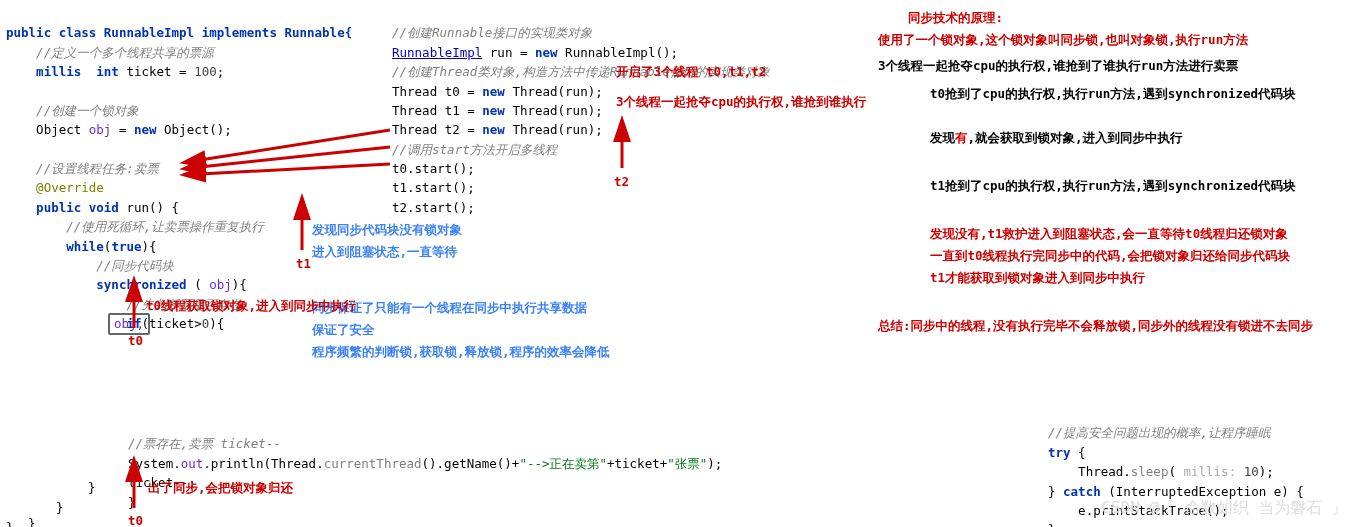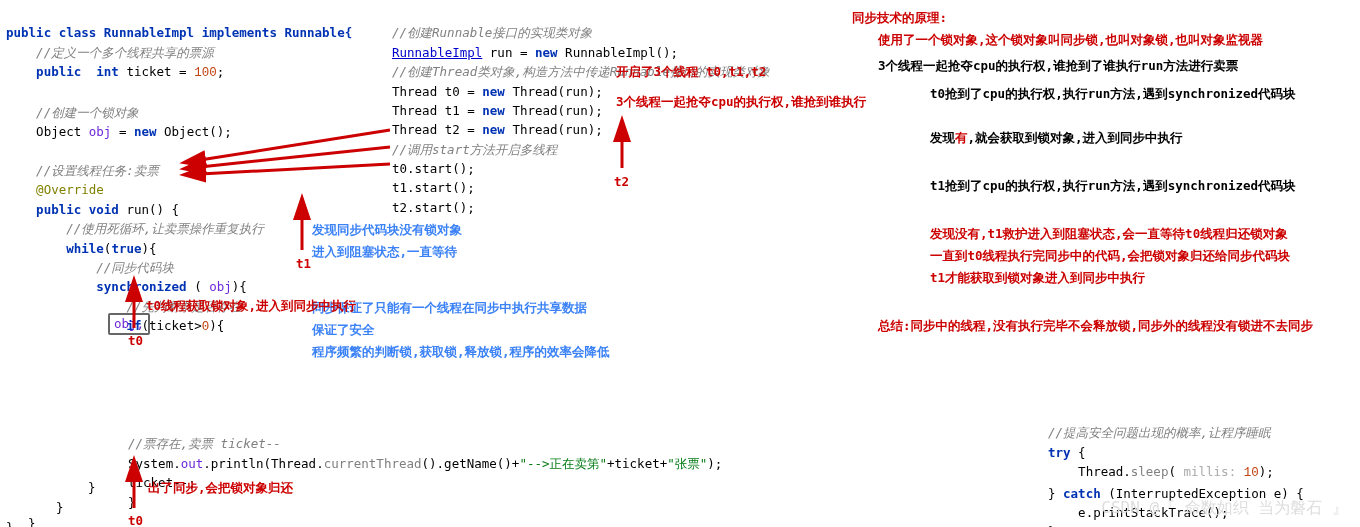--- a/index.html
+++ b/index.html
@@ -6,37 +6,37 @@
   .page{position:relative;width:1360px;height:527px;overflow:hidden;}
   .code{position:absolute;white-space:pre;}
   .kw{color:#0033b3;font-weight:bold;margin-top:20px;}
   .cmt-gray{color:#808080;font-style:italic;}
   .cmt-gray-i{color:#808080;}
   .gr-note{color:#3b82f6;font-weight:bold;}
   .red{color:#cc0000;font-weight:bold;}
   .blk{color:#000;}
   .str{color:#067d17;}
   .link{color:#0000cc;text-decoration:underline;}
-  .num{color:#c2410c;font-family:Liberation Mono, monospace;}
+  .num{color:#404040;}
   .id{color:#6d28d9;}
   .ov{color:#808000;}
   .hint{color:#aaaaaa;}
   svg.arrow{position:absolute;overflow:visible;}
   .watermark{position:absolute;right:12px;bottom:6px;color:#ddd;font-size:16px;}
   .bbox{position:absolute;border:2px solid #666;border-radius:2px;}
 </style>
 </head>
 <body>
 
 <div class="page">
 
   <div class="code" style="left:6px;top:4px;">
 <span class="kw">public class RunnableImpl implements Runnable{</span>
     <span class="cmt-gray">//定义一个多个线程共享的票源</span>
-    <span class="blk"><span class="kw">public  int</span> ticket = <span class="num">100</span>;</span>
+    <span class="blk"><span class="kw">millis  int</span> ticket = <span class="num">100</span>;</span>
 
     <span class="cmt-gray">//创建一个锁对象</span>
     <span class="blk">Object <span class="id">obj</span> = <span class="kw">new</span> Object();</span>
 
     <span class="cmt-gray">//设置线程任务:卖票</span>
     <span class="ov">@Override</span>
     <span class="blk"><span class="kw">public void</span> run() {</span>
         <span class="cmt-gray">//使用死循环,让卖票操作重复执行</span>
         <span class="blk"><span class="kw">while</span>(<span class="kw">true</span>){</span>
             <span class="cmt-gray">//同步代码块</span>
@@ -109,22 +109,22 @@
   <svg class="arrow" style="left:292px;top:208px;width:20px;height:44px;">
     <line x1="10" y1="42" x2="10" y2="6" stroke="#cc0000" stroke-width="3" marker-end="url(#ah1)"></line>
   </svg>
   <svg class="arrow" style="left:124px;top:290px;width:20px;height:40px;">
     <line x1="10" y1="38" x2="10" y2="6" stroke="#cc0000" stroke-width="3" marker-end="url(#ah1)"></line>
   </svg>
   <svg class="arrow" style="left:124px;top:470px;width:20px;height:40px;">
     <line x1="10" y1="38" x2="10" y2="6" stroke="#cc0000" stroke-width="3" marker-end="url(#ah1)"></line>
   </svg>
 
-  <div class="code red" style="left:852px;top:8px;">同步技术的原理:</div>
-  <div class="code red" style="left:878px;top:30px;">使用了一个锁对象,这个锁对象叫同步锁,也叫对象锁,也叫对象监视器</div>
+  <div class="code red" style="left:908px;top:8px;">同步技术的原理:</div>
+  <div class="code red" style="left:878px;top:30px;">使用了一个锁对象,这个锁对象叫同步锁,也叫对象锁,执行run方法</div>
   <div class="code" style="left:878px;top:56px;font-weight:bold;">3个线程一起抢夺cpu的执行权,谁抢到了谁执行run方法进行卖票</div>
   <div class="code" style="left:930px;top:84px;font-weight:bold;">t0抢到了cpu的执行权,执行run方法,遇到synchronized代码块</div>
   <div class="code" style="left:930px;top:128px;font-weight:bold;"><span>发现</span><span class="red">有</span><span>,就会获取到锁对象,进入到同步中执行</span></div>
 
   <div class="code" style="left:930px;top:176px;font-weight:bold;">t1抢到了cpu的执行权,执行run方法,遇到synchronized代码块</div>
   <div class="code red" style="left:930px;top:224px;">发现没有,t1救护进入到阻塞状态,会一直等待t0线程归还锁对象</div>
   <div class="code red" style="left:930px;top:246px;">一直到t0线程执行完同步中的代码,会把锁对象归还给同步代码块</div>
   <div class="code red" style="left:930px;top:268px;">t1才能获取到锁对象进入到同步中执行</div>
 
   <div class="code red" style="left:878px;top:316px;">总结:同步中的线程,没有执行完毕不会释放锁,同步外的线程没有锁进不去同步</div>

